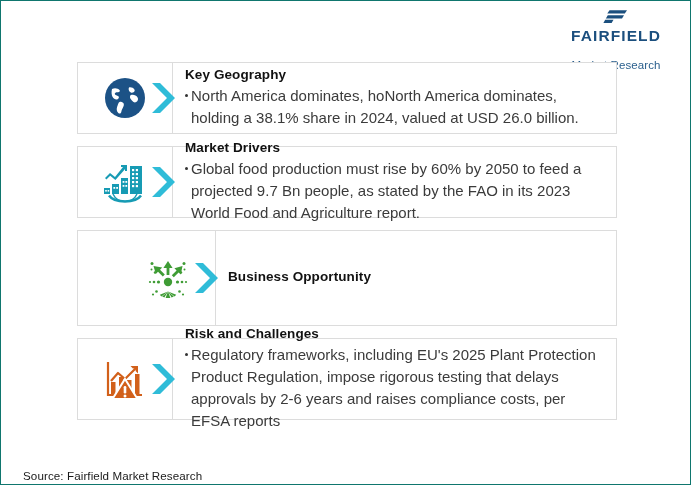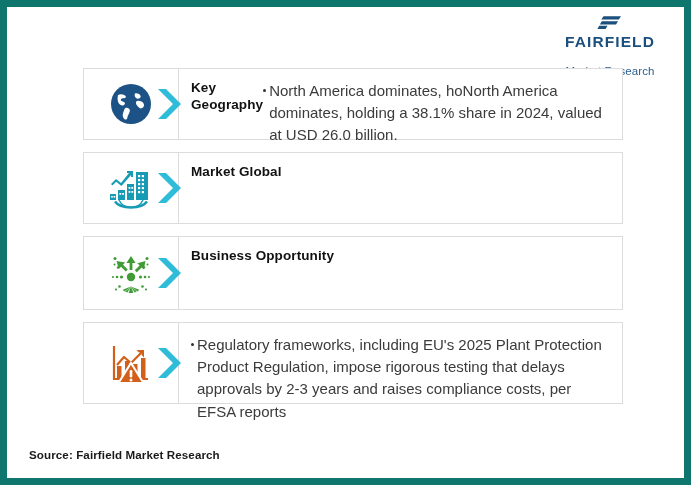--- a/index.html
+++ b/index.html
@@ -10,21 +10,21 @@
   body {
     font-family: "Liberation Sans", sans-serif;
     -webkit-font-smoothing: antialiased;
   }
   .page {
     position: relative;
     width: 691px;
     height: 485px;
     box-sizing: border-box;
     background: #ffffff;
-    border: 7px solid #0f766e;
+    border: 1px solid #0f766e;
     overflow: hidden;
   }
 
   
   .header {
     position: absolute;
     top: 8px;
     right: 14px;
     width: 120px;
     height: 46px;
@@ -91,22 +91,22 @@
     padding-left: 2px;
     margin-left: -26px;
     z-index: 2;
   }
   .card-chevron svg { display: block; }
 
   .card-body {
     flex: 1 1 auto;
     padding: 11px 14px 11px 0px;
     display: flex;
-    flex-direction: row;
-    justify-content: flex-start;
+    flex-direction: column;
+    justify-content: center;
   }
   .card-title {
     font-size: 13.5px;
     font-weight: 700;
     color: #111111;
     line-height: 1.25;
     margin: 0 0 1px 0;
     letter-spacing: 0.1px;
   }
   .card-text-row {
@@ -125,30 +125,30 @@
   .card-text {
     font-size: 15px;
     color: #3b3b3b;
     line-height: 1.48;
     margin: 0;
   }
 
   
   .card-1 { height: 72px; }
   .card-2 { height: 72px; }
-  .card-3 { height: 74px; }
+  .card-3 { height: 96px; padding-left: 43px; }
   .card-4 { height: 82px; }
 
   
   .footer {
     position: absolute;
     left: 22px;
-    bottom: 17px;
+    bottom: 2px;
     font-size: 11.6px;
-    font-weight: 700;
+    font-weight: 400;
     color: #1a1a1a;
     letter-spacing: 0.1px;
   }
 </style>
 </head>
 <body>
 
 <div class="page">
 
   <div class="header">
@@ -223,21 +223,25 @@
           <path d="M8 37.5 A17 9 0 0 0 40 37.5" fill="none" stroke="#179bb4" stroke-width="2.4"></path>
           <path d="M12 36 A13 12 0 0 0 36 36" fill="none" stroke="#179bb4" stroke-width="1.4"></path>
         </svg>
       </div>
       <div class="card-chevron">
         <svg width="28" height="34" viewBox="0 0 28 34">
           <path d="M3 2 L18 17 L3 32 L11 32 L26 17 L11 2 Z" fill="#2fbcd8"></path>
         </svg>
       </div>
       <div class="card-body">
-        <div class="card-title">Market Global</div>
+        <div class="card-title">Market Drivers</div>
+        <div class="card-text-row">
+          <span class="bullet-dot"></span>
+          <p class="card-text">Global food production must rise by 60% by 2050 to feed a projected 9.7 Bn people, as stated by the FAO in its 2023 World Food and Agriculture report.</p>
+        </div>
       </div>
     </div>
 
     <div class="card card-3">
       <div class="card-icon">
         <svg width="50" height="50" viewBox="0 0 50 50">
           <g fill="#3f9c35">
             <circle cx="25" cy="29" r="4.2"></circle>
 
             <path d="M25 8 L29.6 15 L26.4 15 L26.4 22 L23.6 22 L23.6 15 L20.4 15 Z"></path>
@@ -303,23 +307,24 @@
           <rect x="22.7" y="31" width="2.6" height="7.5" rx="1.2" fill="#ffffff"></rect>
           <circle cx="24" cy="41" r="1.5" fill="#ffffff"></circle>
         </svg>
       </div>
       <div class="card-chevron">
         <svg width="28" height="34" viewBox="0 0 28 34">
           <path d="M3 2 L18 17 L3 32 L11 32 L26 17 L11 2 Z" fill="#2fbcd8"></path>
         </svg>
       </div>
       <div class="card-body">
+        <div class="card-title">Risk and Challenges</div>
         <div class="card-text-row">
           <span class="bullet-dot"></span>
-          <p class="card-text">Regulatory frameworks, including EU's 2025 Plant Protection Product Regulation, impose rigorous testing that delays approvals by 2-3 years and raises compliance costs, per EFSA reports</p>
+          <p class="card-text">Regulatory frameworks, including EU's 2025 Plant Protection Product Regulation, impose rigorous testing that delays approvals by 2-6 years and raises compliance costs, per EFSA reports</p>
         </div>
       </div>
     </div>
 
   </div>
 
   <div class="footer">Source: Fairfield Market Research</div>
 
 </div>
 

